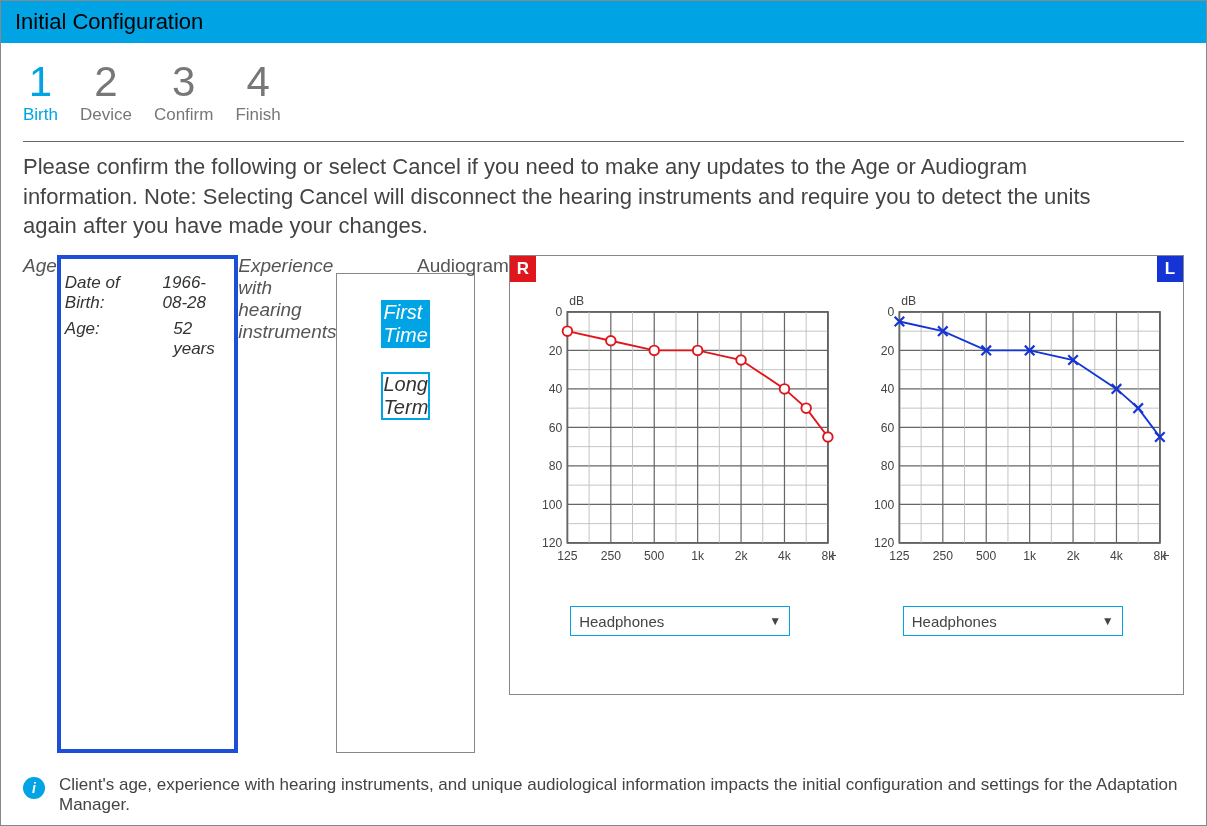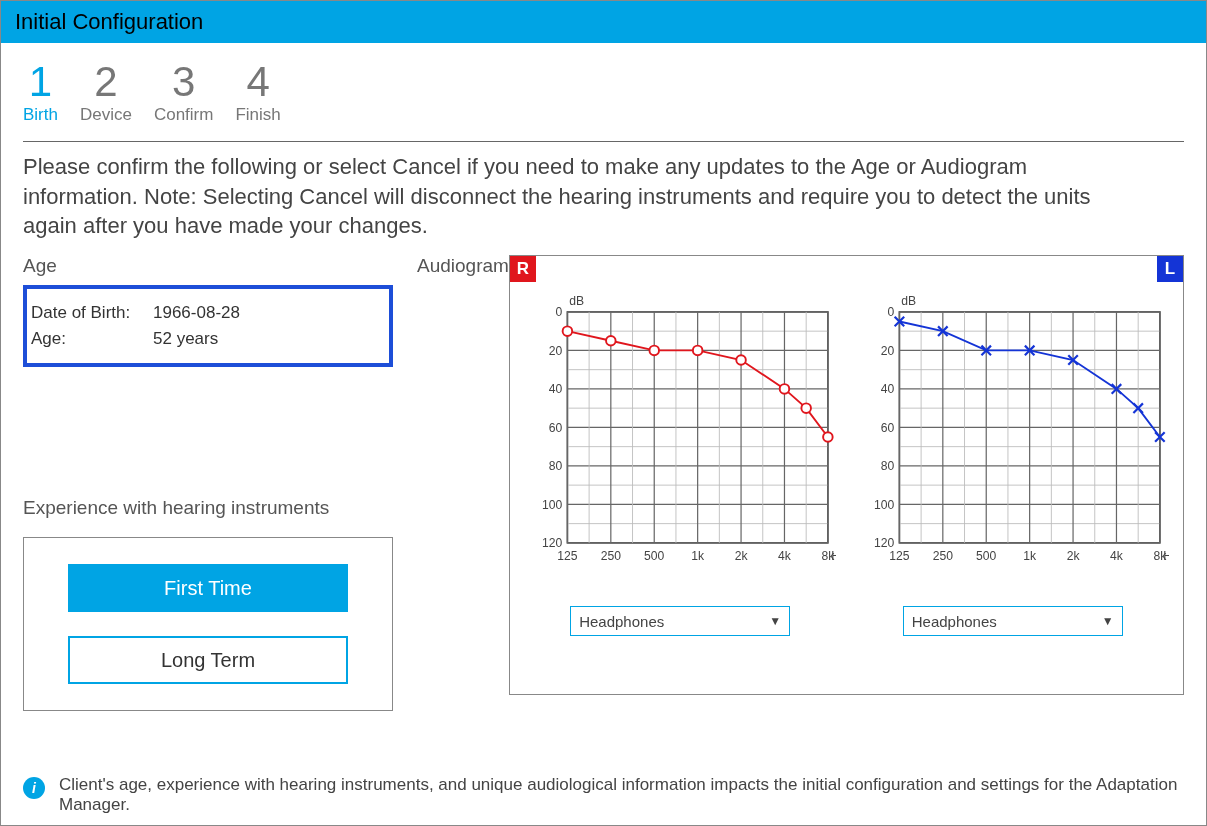--- a/index.html
+++ b/index.html
@@ -10,29 +10,29 @@
   .header-row { display:flex; justify-content:space-between; align-items:flex-start; }
   .page-title { font-size:34px; font-weight:400; color:#333; }
   .steps { display:flex; gap:22px; }
   .step { text-align:center; }
   .step-num { font-size:42px; font-weight:300; color:#777; line-height:1; }
   .step-label { font-size:17px; color:#777; margin-top:2px; }
   .step.active .step-num, .step.active .step-label { color:#00a4e4; }
   hr.hline { border:none; border-top:1px solid #666; margin:16px 0 10px 0; }
   .instructions { font-size:22px; color:#444; line-height:1.35; max-width:1100px; }
   .columns { display:flex; gap:24px; margin-top:14px; flex:1; }
-  .col-left { width:370px; display:flex; flex-direction:column; }
+  .col-left { width:370px; display:flex; flex-direction:row;font-style:italic; }
   .col-right { flex:1; display:flex; flex-direction:row; }
   .section-label { font-size:19px; color:#555; margin-bottom:8px; }
   .age-box { border:4px solid #1d4ed8; padding:14px 4px; font-size:17px; }
   .age-row { display:flex; gap:12px; margin-bottom:6px; }
   .age-row:last-child { margin-bottom:0; }
   .age-key { width:110px; color:#333; }
   .age-val { color:#333; }
-  .exp-box { border:1px solid #888; padding:26px 44px; display:flex; flex-direction:column; gap:24px; margin-top:10px; }
+  .exp-box { border:1px solid #888; padding:26px 44px; display:flex; flex-direction:column; gap:24px; margin-top:18px; }
   .exp-btn { height:48px; display:flex; align-items:center; justify-content:center; font-size:20px; cursor:pointer; border:2px solid #00a4e4; background:#fff; color:#333; }
   .exp-btn.selected { background:#00a4e4; color:#fff; }
   .audiogram-box { border:1px solid #888; position:relative; padding:14px 14px 20px 14px; display:flex; gap:20px; height:440px; }
   .ear-badge { position:absolute; top:0; width:26px; height:26px; color:#fff; font-size:17px; display:flex; align-items:center; justify-content:center; font-weight:600; }
   .ear-badge.r { left:0; background:#e0161d; }
   .ear-badge.l { right:0; background:#1434d6; }
   .chart-panel { flex:1; display:flex; flex-direction:column; align-items:center; }
   .chart-svg { width:100%; height:320px; }
   .transducer { margin-top:16px; width:220px; height:30px; border:1px solid #00a4e4; display:flex; align-items:center; padding:0 8px; font-size:15px; color:#444; cursor:pointer; position:relative; background:#fff;justify-content:center; }
   .transducer .caret { margin-left:auto; font-size:12px; }

